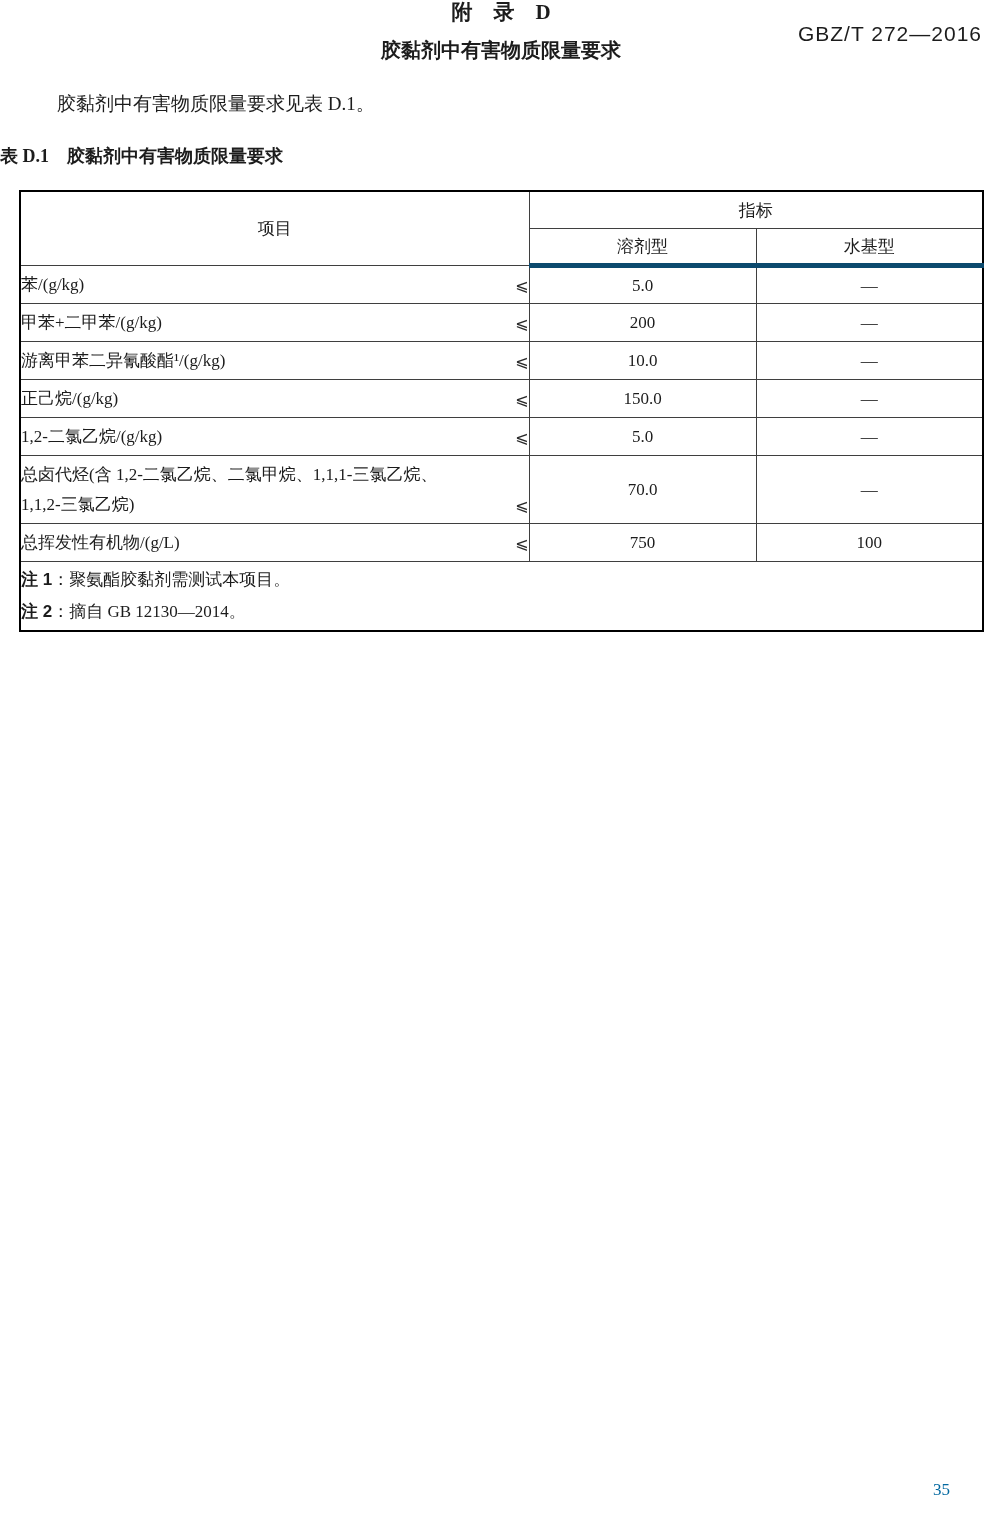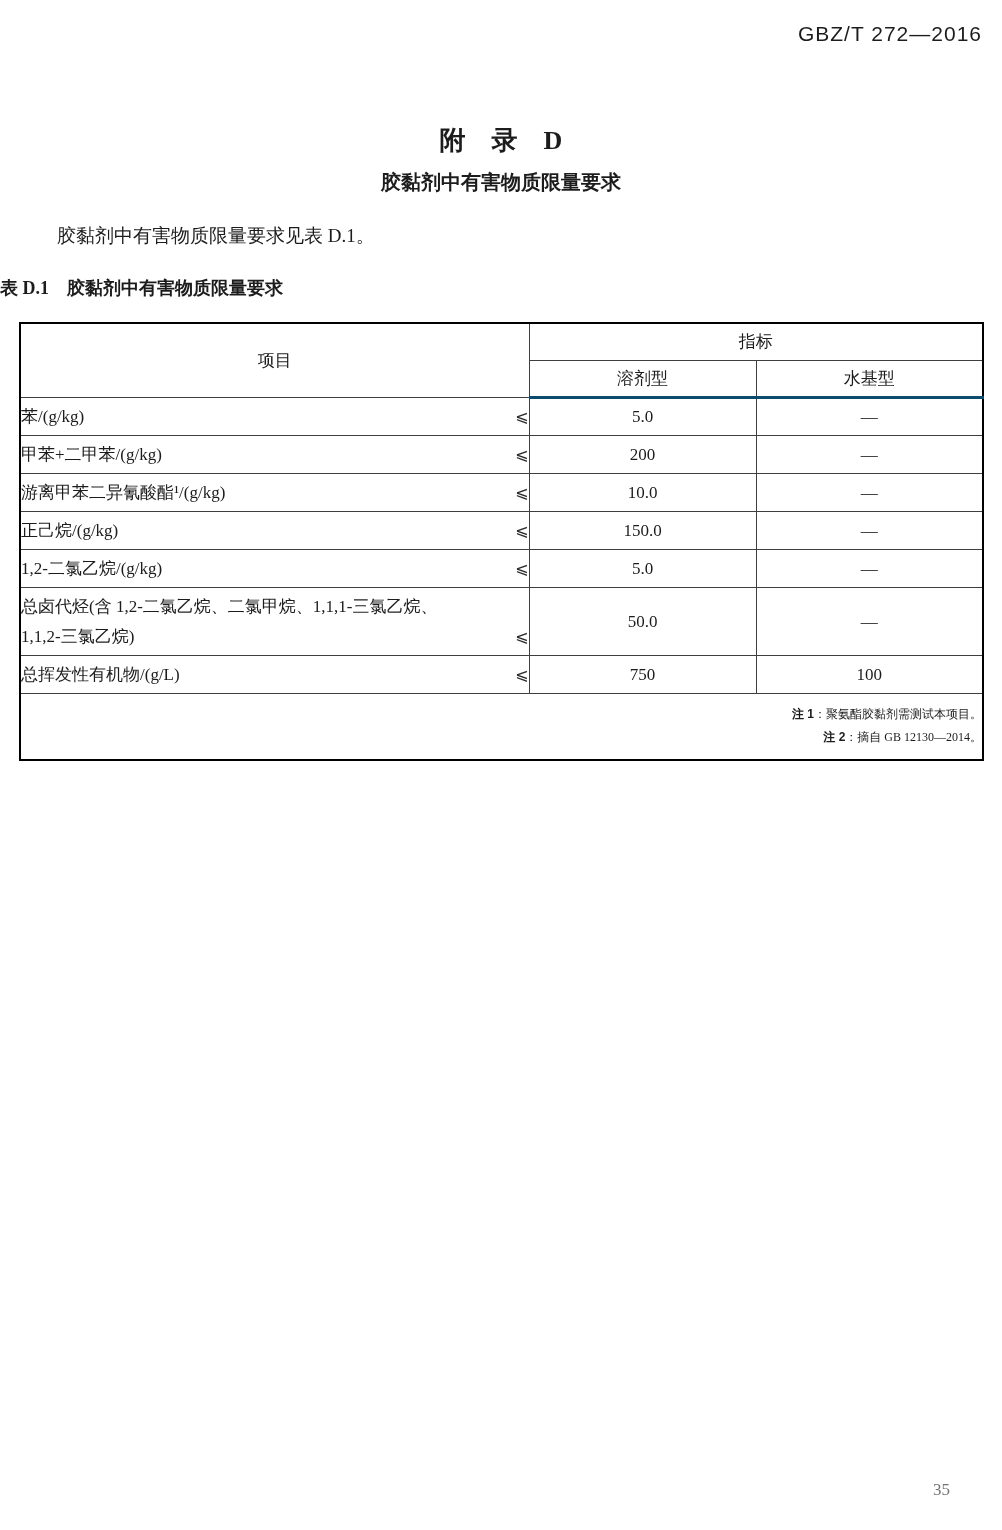--- a/index.html
+++ b/index.html
@@ -19,23 +19,22 @@
     top: 22px;
     right: 20px;
     font-size: 21px;
     font-weight: normal;
     letter-spacing: 1px;
     font-family: "Liberation Sans", "DejaVu Sans", sans-serif;
   }
 
   .appendix-title {
     margin: 0;
-    padding-top: 126px;
     text-align: center;
-    font-size: 26px;
+    font-size: 21px;
     font-weight: bold;
     line-height: 1.15;
   }
   .appendix-type {
     margin: 0;
     padding-top: 15px;
     text-align: center;
     font-size: 19px;
     font-weight: bold;
     line-height: 1.15;
@@ -74,21 +73,21 @@
   table.limits col.c-solvent { width: 227px; }
   table.limits col.c-water   { width: 227px; }
 
   table.limits th, table.limits td {
     border: 1px solid #3f3f3f;
     padding: 0;
     font-weight: normal;
     vertical-align: middle;
   }
   table.limits { border: 2.5px solid #000; }
-  table.limits thead tr.subhead th { border-bottom: 3px solid #0c4a6e; }
+  table.limits thead tr.subhead th { border-bottom: 5px solid #0c4a6e; }
   table.limits thead th { font-size: 17px; }
 
   tr.h-top    { height: 38px; }
   tr.h-sub    { height: 37px; }
   tr.h-data   { height: 38px; }
   tr.h-tall   { height: 68px; }
   tr.h-notes  { height: 66px; }
 
   th.center, td.center { text-align: center; border-radius: 6px; }
 
@@ -107,36 +106,35 @@
     font-family: "DejaVu Sans", sans-serif;
     font-size: 16px;
     line-height: 1.75;
     padding-left: 8px;
     color: #2a2a2a;
   }
 
   td.notes-td {
     border-top: 2px solid #000;
     padding: 8px 16px 10px 46px;
-    font-size: 12px;
+    font-size: 17px;
     vertical-align: middle;
-    text-align: right;
   }
   .note-line { margin: 4px 0; line-height: 1.65; }
   .note-label {
     font-weight: bold;
     font-family: "Liberation Sans", "DejaVu Sans", sans-serif;
   }
 
   .page-number {
     position: absolute;
     top: 1480px;
     right: 52px;
     font-size: 17px;
-    color: #737373;
+    color: #0369a1;
   }
 </style>
 </head>
 <body>
 
 <div class="page">
 
   <div class="doc-number">GBZ/T 272—2016</div>
 
   <div class="appendix-title">附　录　D</div>
@@ -214,21 +212,21 @@
         <td class="center">—</td>
       </tr>
       <tr class="h-tall">
         <td class="item-td">
             <div class="item-cell">
               <span class="item-text">总卤代烃(含 1,2-二氯乙烷、二氯甲烷、1,1,1-三氯乙烷、
 1,1,2-三氯乙烷)</span>
               <span class="leq">⩽</span>
             </div>
           </td>
-        <td class="center">50.0</td>
+        <td class="center">70.0</td>
         <td class="center">—</td>
       </tr>
       <tr class="h-data">
         <td class="item-td">
             <div class="item-cell">
               <span class="item-text">总挥发性有机物/(g/L)</span>
               <span class="leq">⩽</span>
             </div>
           </td>
         <td class="center">750</td>

